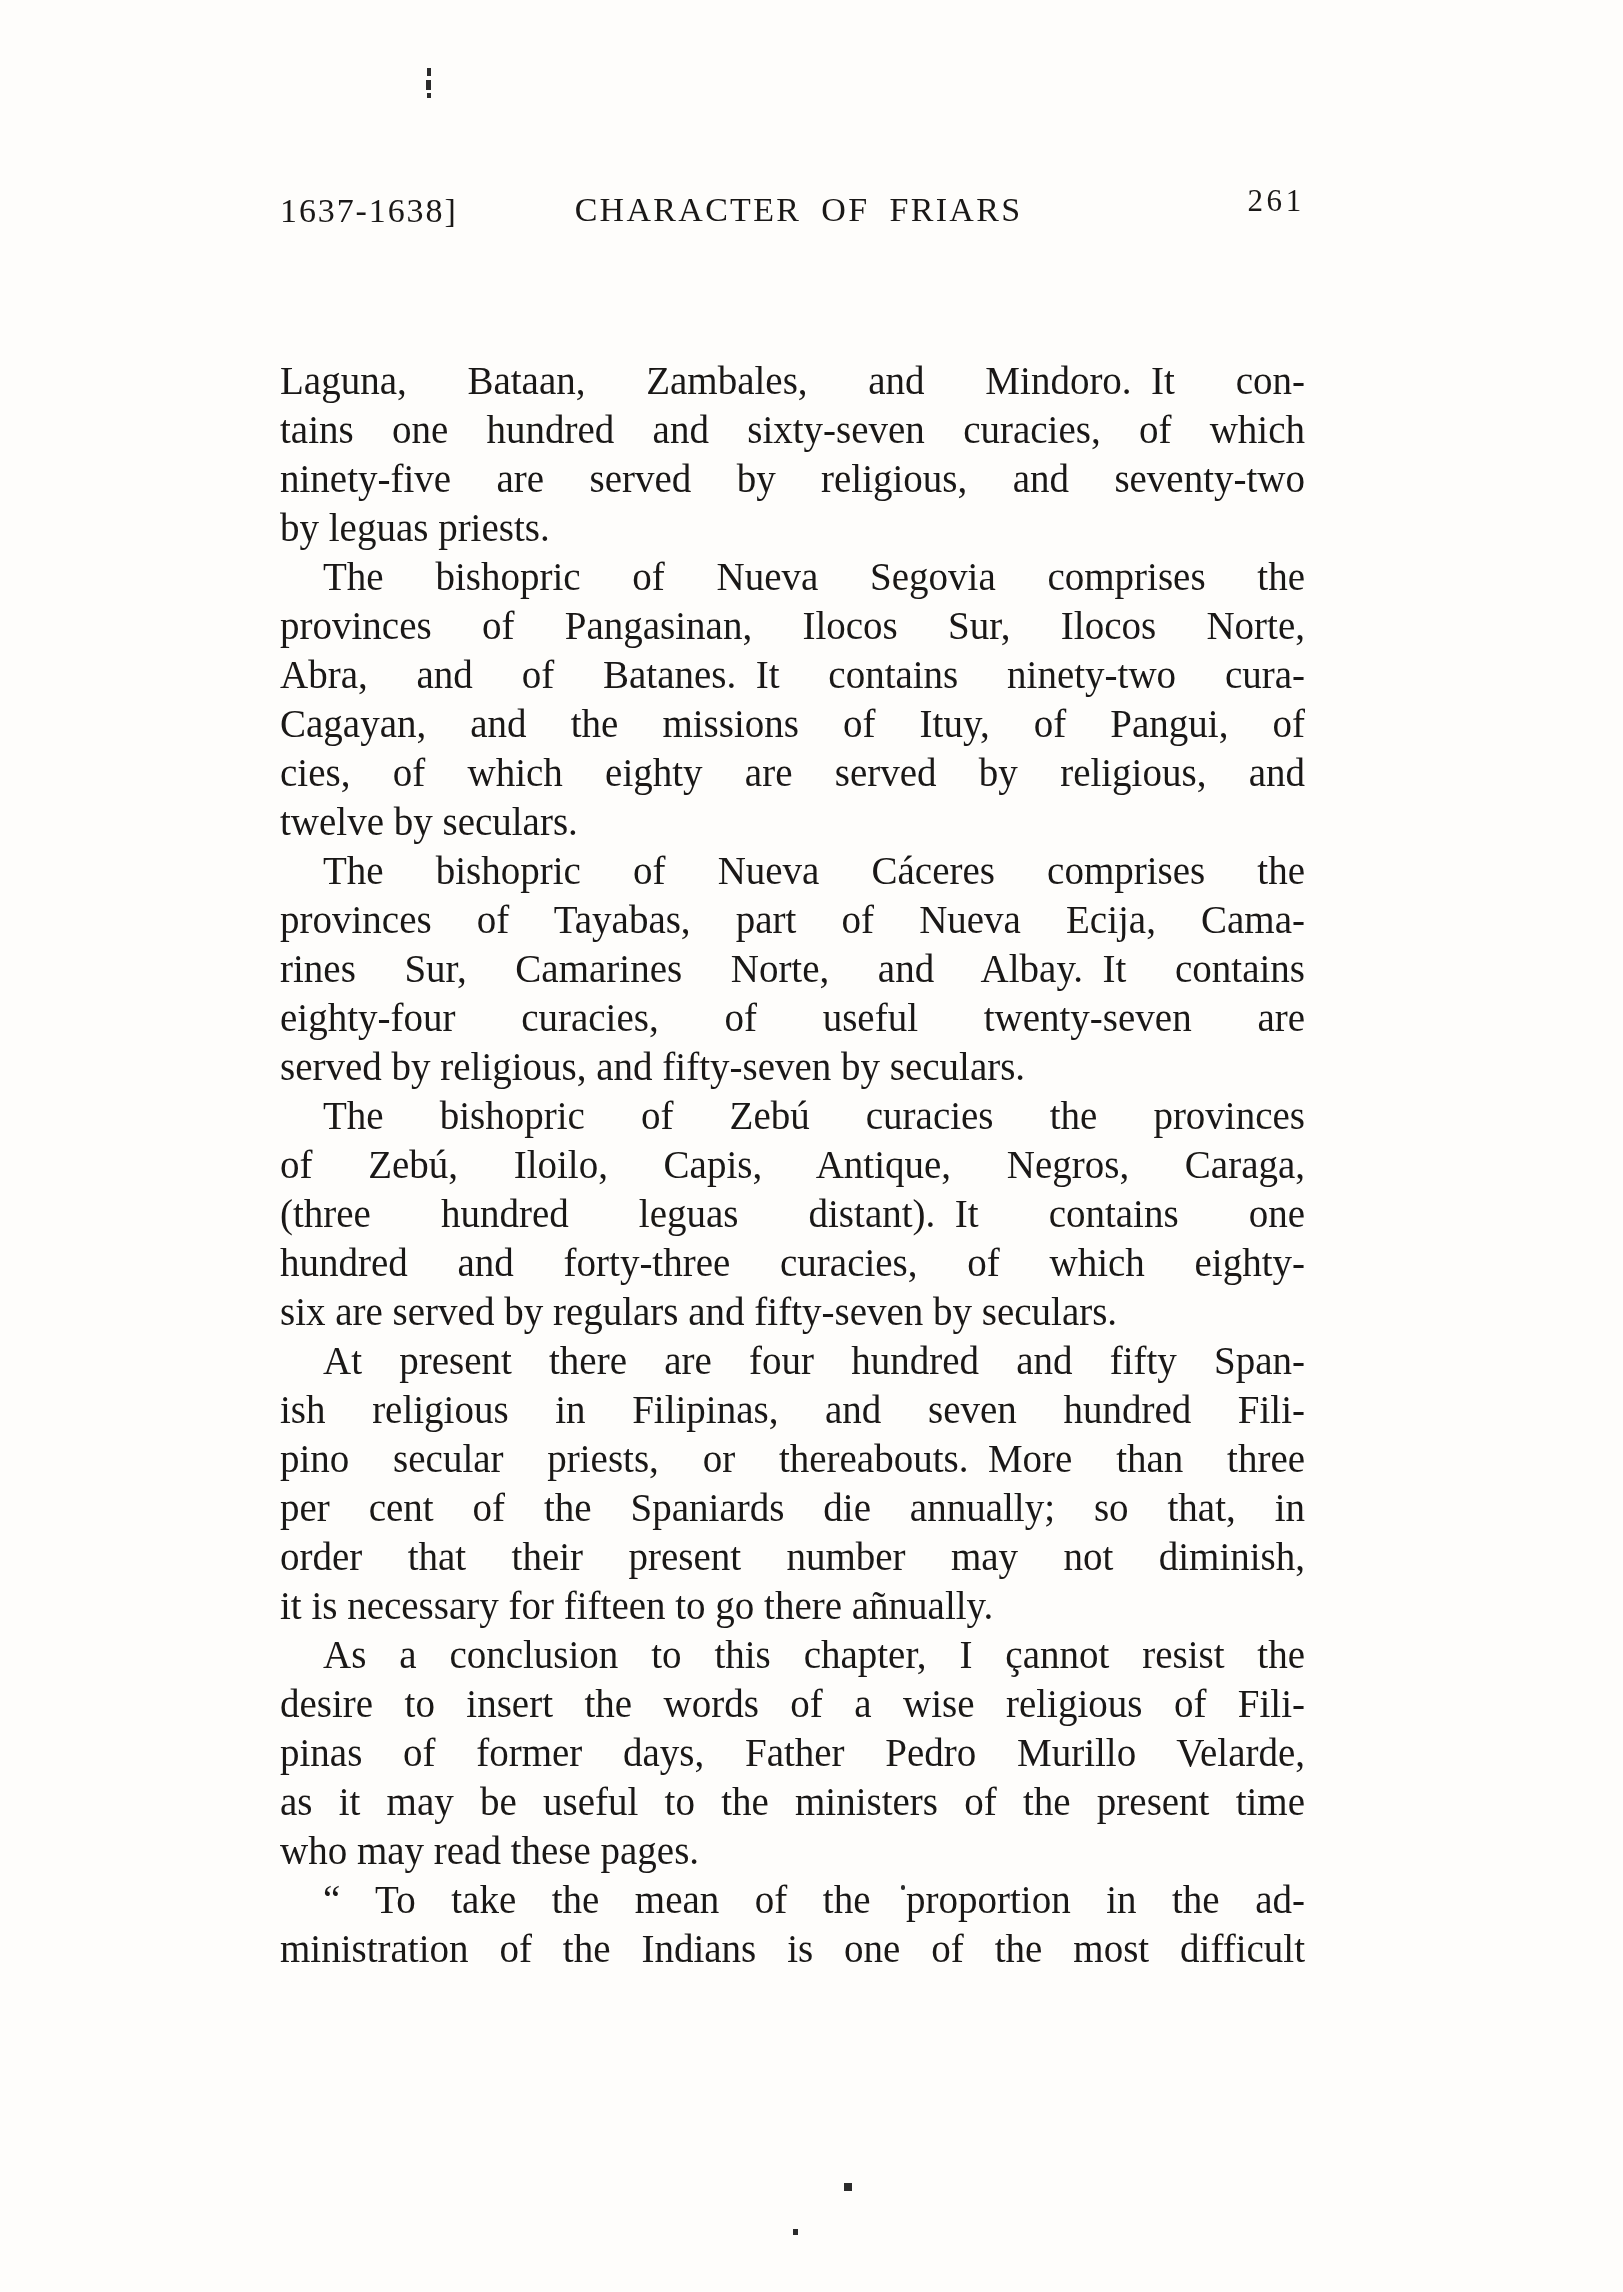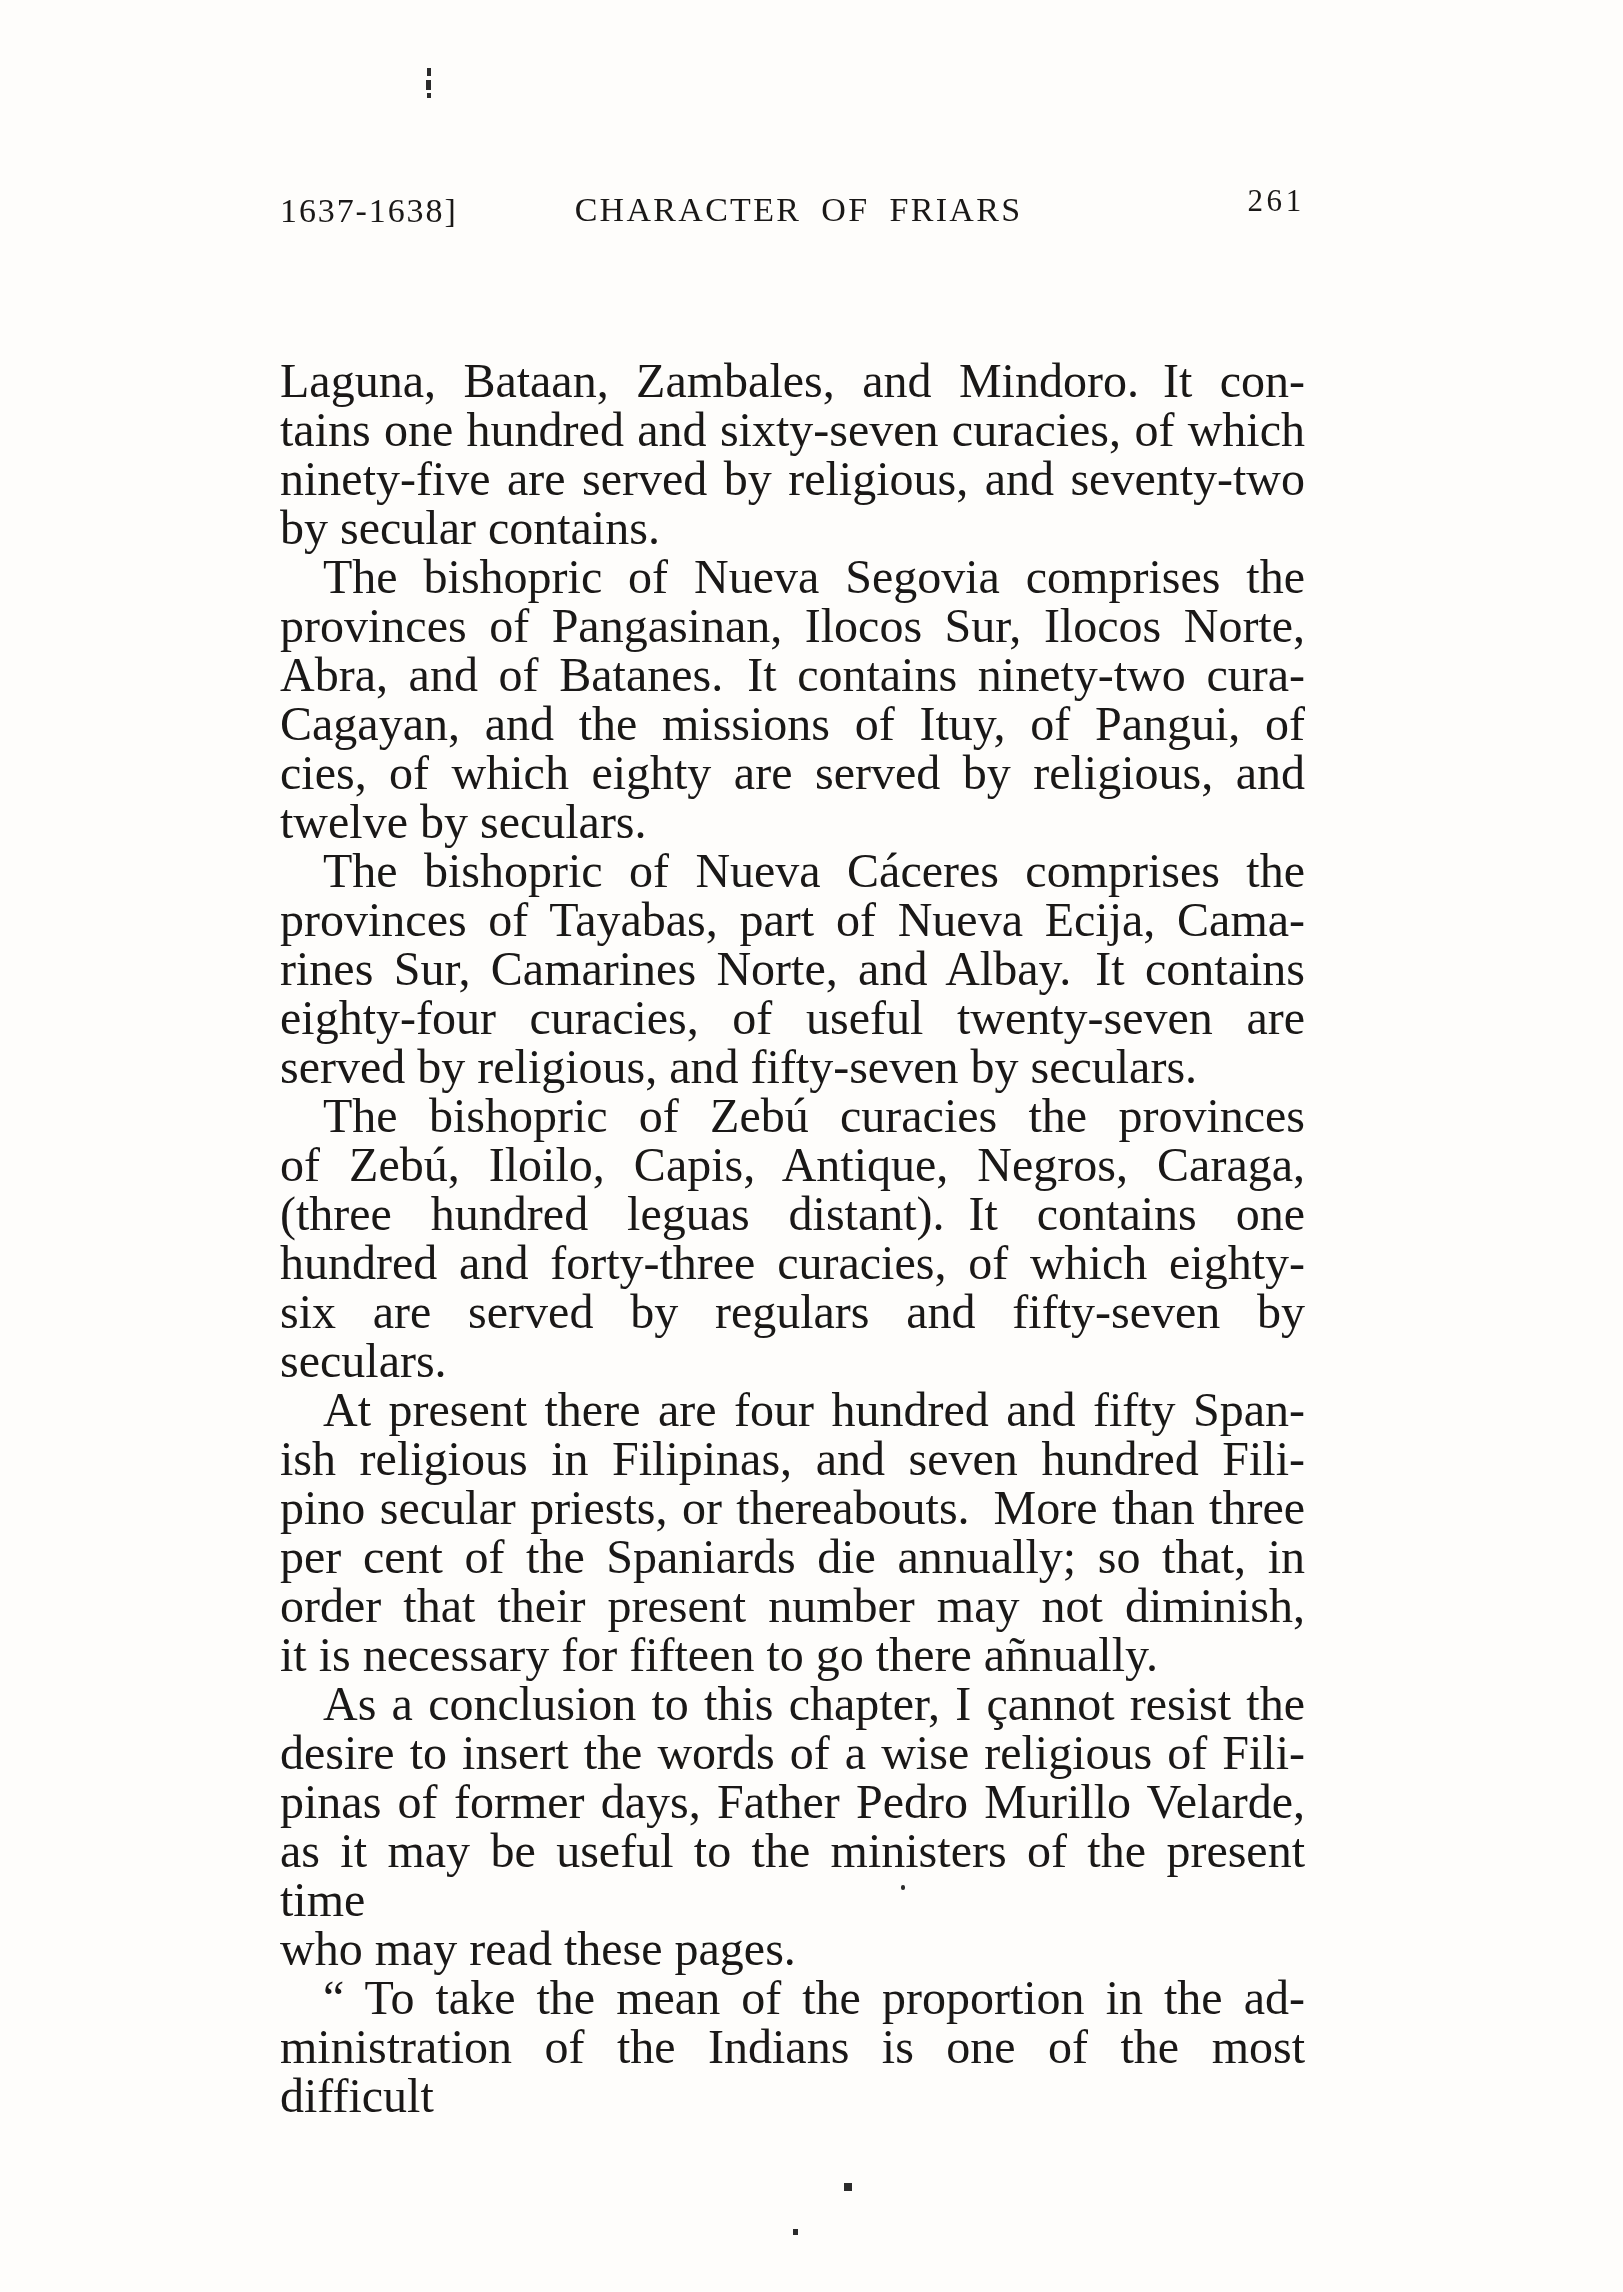--- a/index.html
+++ b/index.html
@@ -49,21 +49,21 @@
     top: 0;
     font-size: 31px;
     letter-spacing: 3.7px;
     white-space: nowrap;
   }
   .textblock {
     position: absolute;
     left: 280px;
     top: 356px;
     width: 1025px;
-    font-size: 48px;
+    font-size: 39px;
     line-height: 49px;
   }
   .line {
     text-align: justify;
     text-align-last: justify;
   }
   .line.lastline {
     text-align-last: left;
   }
   .line.indent {
@@ -92,21 +92,21 @@
   <div class="header">
     <span class="date">1637-1638]</span>
     <span class="title">CHARACTER OF FRIARS</span>
     <span class="pagenum">261</span>
   </div>
 
   <div class="textblock" id="textblock">
       <div class="line">Laguna, Bataan, Zambales, and Mindoro. It con-</div>
       <div class="line">tains one hundred and sixty-seven curacies, of which</div>
       <div class="line">ninety-five are served by religious, and seventy-two</div>
-      <div class="line lastline">by secular contains.</div>
+      <div class="line lastline">by leguas priests.</div>
       <div class="line indent">The bishopric of Nueva Segovia comprises the</div>
       <div class="line">provinces of Pangasinan, Ilocos Sur, Ilocos Norte,</div>
       <div class="line">Abra, and of Batanes. It contains ninety-two cura-</div>
       <div class="line">Cagayan, and the missions of Ituy, of Pangui, of</div>
       <div class="line">cies, of which eighty are served by religious, and</div>
       <div class="line lastline">twelve by seculars.</div>
       <div class="line indent">The bishopric of Nueva Cáceres comprises the</div>
       <div class="line">provinces of Tayabas, part of Nueva Ecija, Cama-</div>
       <div class="line">rines Sur, Camarines Norte, and Albay. It contains</div>
       <div class="line">eighty-four curacies, of useful twenty-seven are</div>

